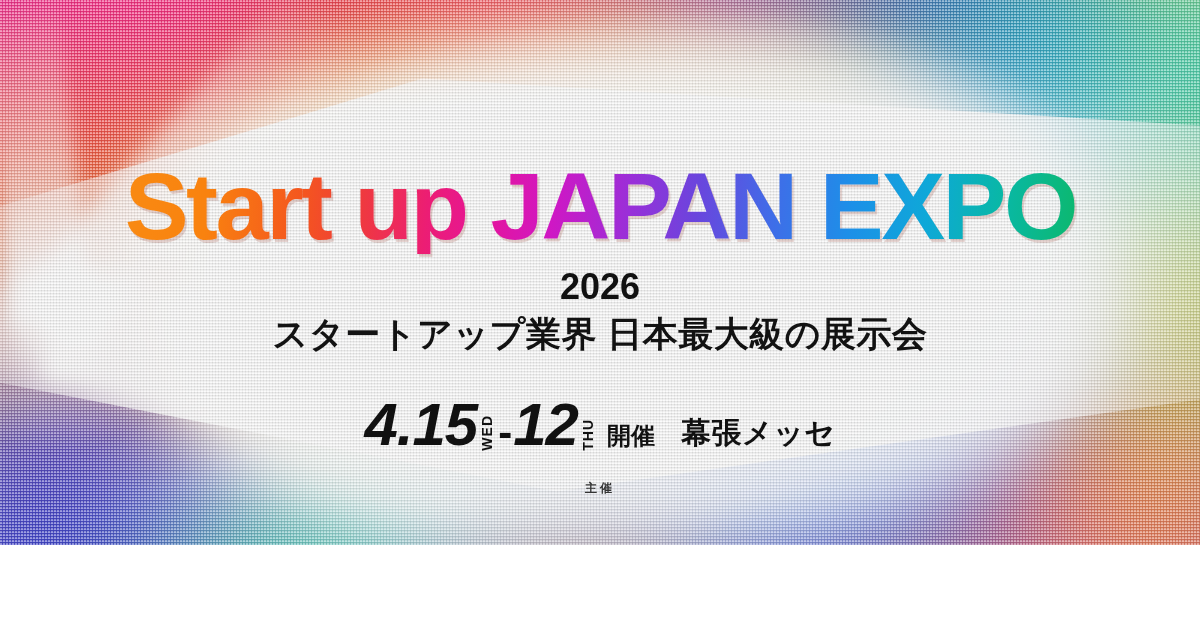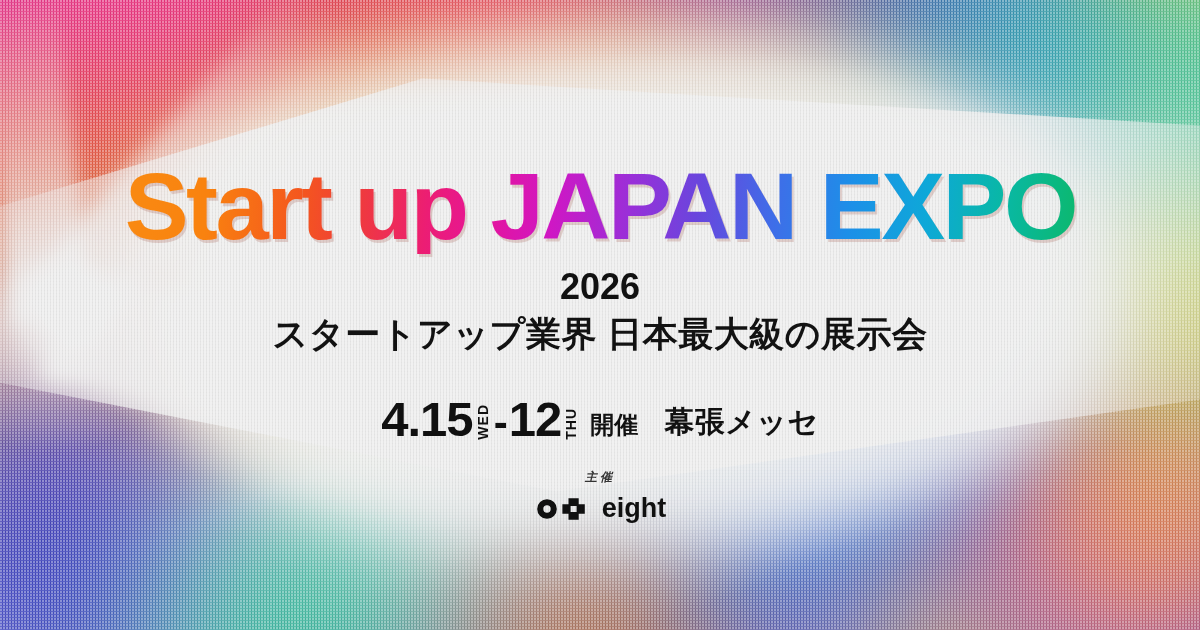--- a/index.html
+++ b/index.html
@@ -3,21 +3,21 @@
 <meta charset="utf-8">
 <style>
   html,body{margin:0;padding:0;}
   body{
     width:1200px;height:630px;overflow:hidden;
     font-family:"Liberation Sans","DejaVu Sans",sans-serif;
     background:#ffffff;
   }
 
   #poster{
-    position:relative;width:1200px;height:630px;overflow:hidden;
+    position:relative;width:1200px;height:545px;overflow:hidden;
     background:#5eead4;
   }
 
   
   .bg-layer{position:absolute;inset:0;}
 
   .bg-base{
     background:
       linear-gradient(158deg,
         #f0368f 0%, #ef4b3c 12%, #f79a28 26%,
@@ -153,32 +153,32 @@
   .subtitle{
     margin-top:3px;
     font-size:35px;font-weight:700;color:#121212;letter-spacing:0.5px;
     white-space:nowrap;
   }
 
   .dateline{
     margin-top:38px;
     display:flex;align-items:flex-end;white-space:nowrap;
   }
-  .d-num{font-size:49px;font-weight:700;color:#111;line-height:0.96;letter-spacing:-1px;}
+  .d-num{font-size:60px;font-weight:700;color:#111;line-height:0.96;letter-spacing:-1px;font-style:italic;}
   .d-dow{
     font-size:14px;font-weight:700;color:#111;letter-spacing:1px;
     writing-mode:vertical-rl;transform:rotate(180deg);
     margin:0 3px 3px 3px;line-height:1;
   }
   .d-dash{font-size:42px;font-weight:700;color:#111;line-height:0.96;margin:0 1px;}
   .d-kai{font-size:24px;font-weight:700;color:#111;margin-left:9px;margin-bottom:2px;}
   .d-venue{font-size:30px;font-weight:700;color:#111;margin-left:26px;margin-bottom:0px;letter-spacing:0.5px;}
 
   .organizer{margin-top:26px;display:flex;flex-direction:column;align-items:center;}
-  .org-label{font-size:12px;font-weight:600;color:#333;letter-spacing:3px;margin-bottom:7px;font-style:italic;}
+  .org-label{font-size:12px;font-weight:600;color:#333;letter-spacing:3px;margin-bottom:7px;}
   .org-logo{display:flex;align-items:center;gap:10px;}
   .org-mark{display:block;}
   .org-word{font-size:27px;font-weight:600;color:#101010;letter-spacing:0px;}
 </style>
 </head>
 <body>
 
 <div id="poster">
 
   <div class="bg-layer bg-base"></div>
@@ -230,25 +230,16 @@
       <span class="d-dow">WED</span>
       <span class="d-dash">-</span>
       <span class="d-num">12</span>
       <span class="d-dow">THU</span>
       <span class="d-kai">開催</span>
       <span class="d-venue">幕張メッセ</span>
     </div>
 
     <div class="organizer">
       <div class="org-label">主催</div>
-      <div class="org-logo">
-        <svg class="org-mark" width="58" height="26" viewBox="0 0 58 26">
-          <path d="M13 3.2A9.8 9.8 0 1 0 13 22.8 9.8 9.8 0 1 0 13 3.2Z
-                   M13 9.3A3.7 3.7 0 1 1 13 16.7 3.7 3.7 0 1 1 13 9.3Z" fill="#101010" fill-rule="evenodd"></path>
-          <path d="M34.5 2.2h10.2v6.1h6.1v9.4h-6.1v6.1H34.5v-6.1h-6.1V8.3h6.1z
-                   M36.6 9.9v6.2h6.0V9.9z" fill="#101010" fill-rule="evenodd"></path>
-        </svg>
-        <span class="org-word">eight</span>
-      </div>
     </div>
 
   </div>
 </div>
 
 </body></html>

